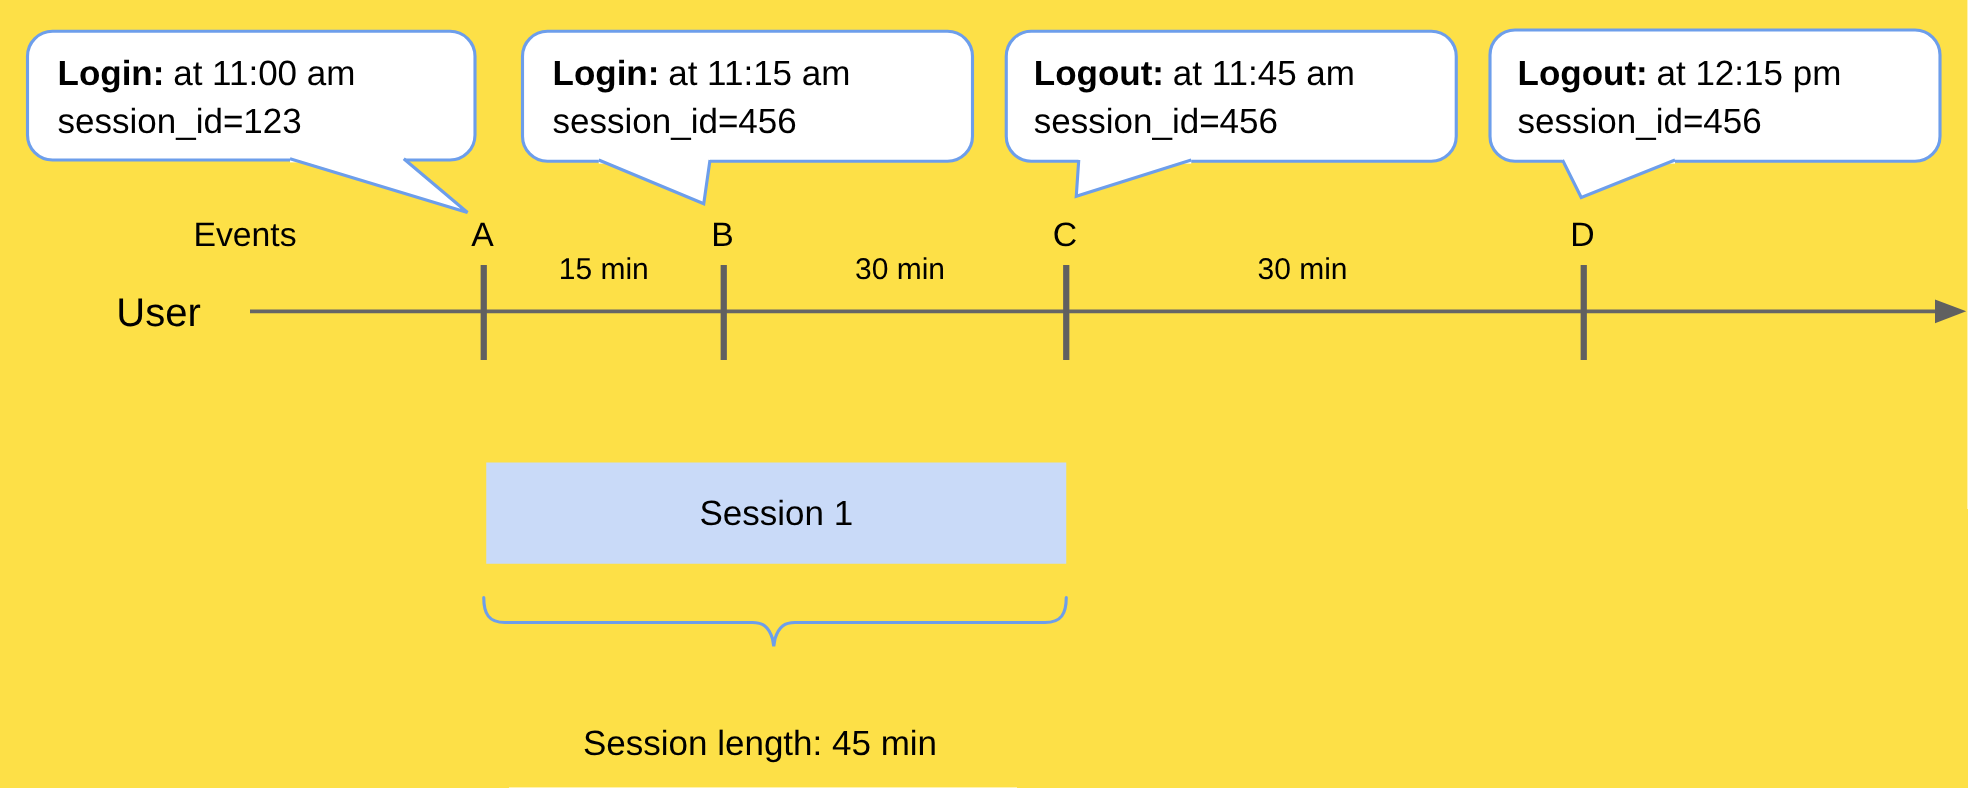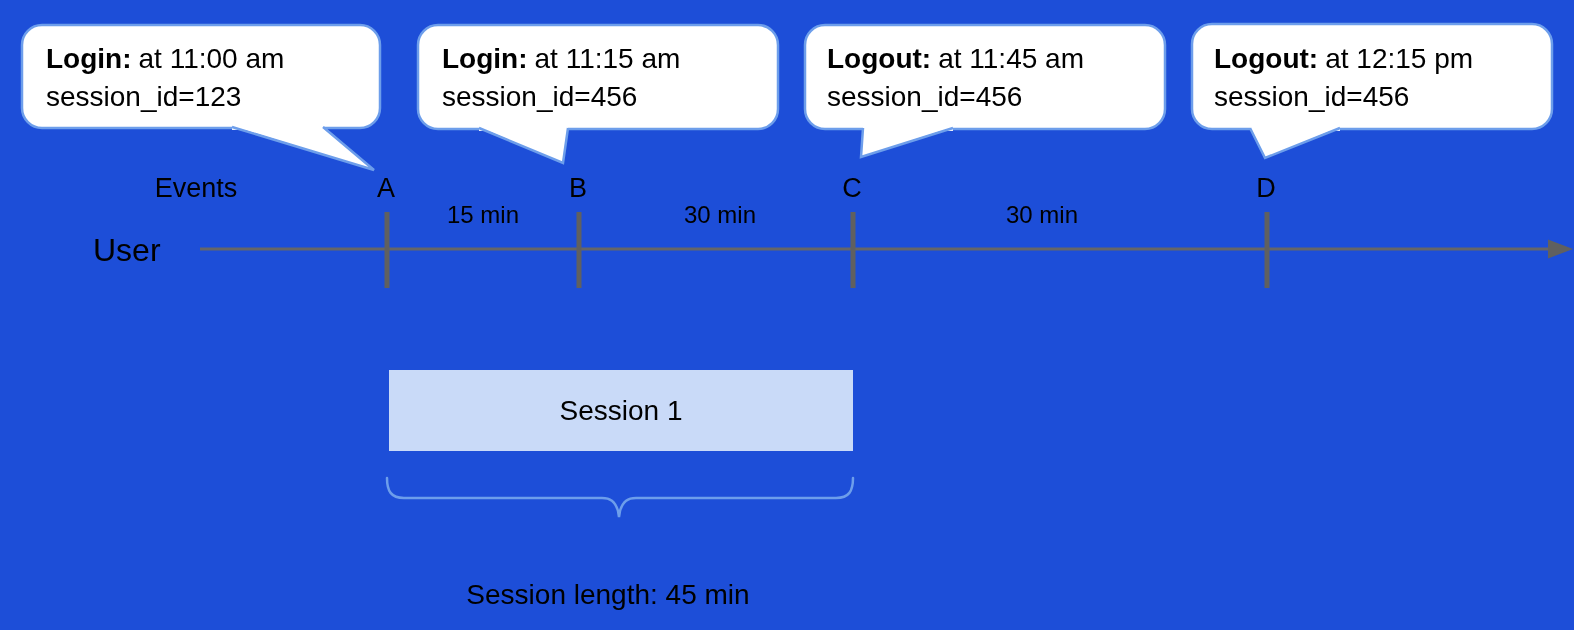--- a/index.html
+++ b/index.html
@@ -1,16 +1,16 @@
 <!DOCTYPE html>
 <html><head>
 <meta charset="utf-8">
 <style>
   html,body{margin:0;padding:0;background:#ffffff;}
-  .canvas{position:relative;width:1574px;height:630px;background:#1d4ed8;overflow:hidden;}
+  .canvas{position:relative;width:1574px;height:630px;background:#fde047;overflow:hidden;}
   svg{display:block;font-family:"Liberation Sans",sans-serif;}
   .bubble{fill:#ffffff;stroke:#6d9eeb;stroke-width:2.5;}
   .erase{fill:#ffffff;stroke:none;}
   .tail-fill{fill:#ffffff;stroke:none;}
   .tail-stroke{fill:none;stroke:#6d9eeb;stroke-width:2.5;stroke-linejoin:miter;}
   .btxt{font-size:28px;fill:#000000;}
   .bold{font-weight:bold;}
   .lbl{font-size:27px;fill:#000000;}
   .small{font-size:24px;fill:#000000;}
   .user{font-size:32px;fill:#000000;}

